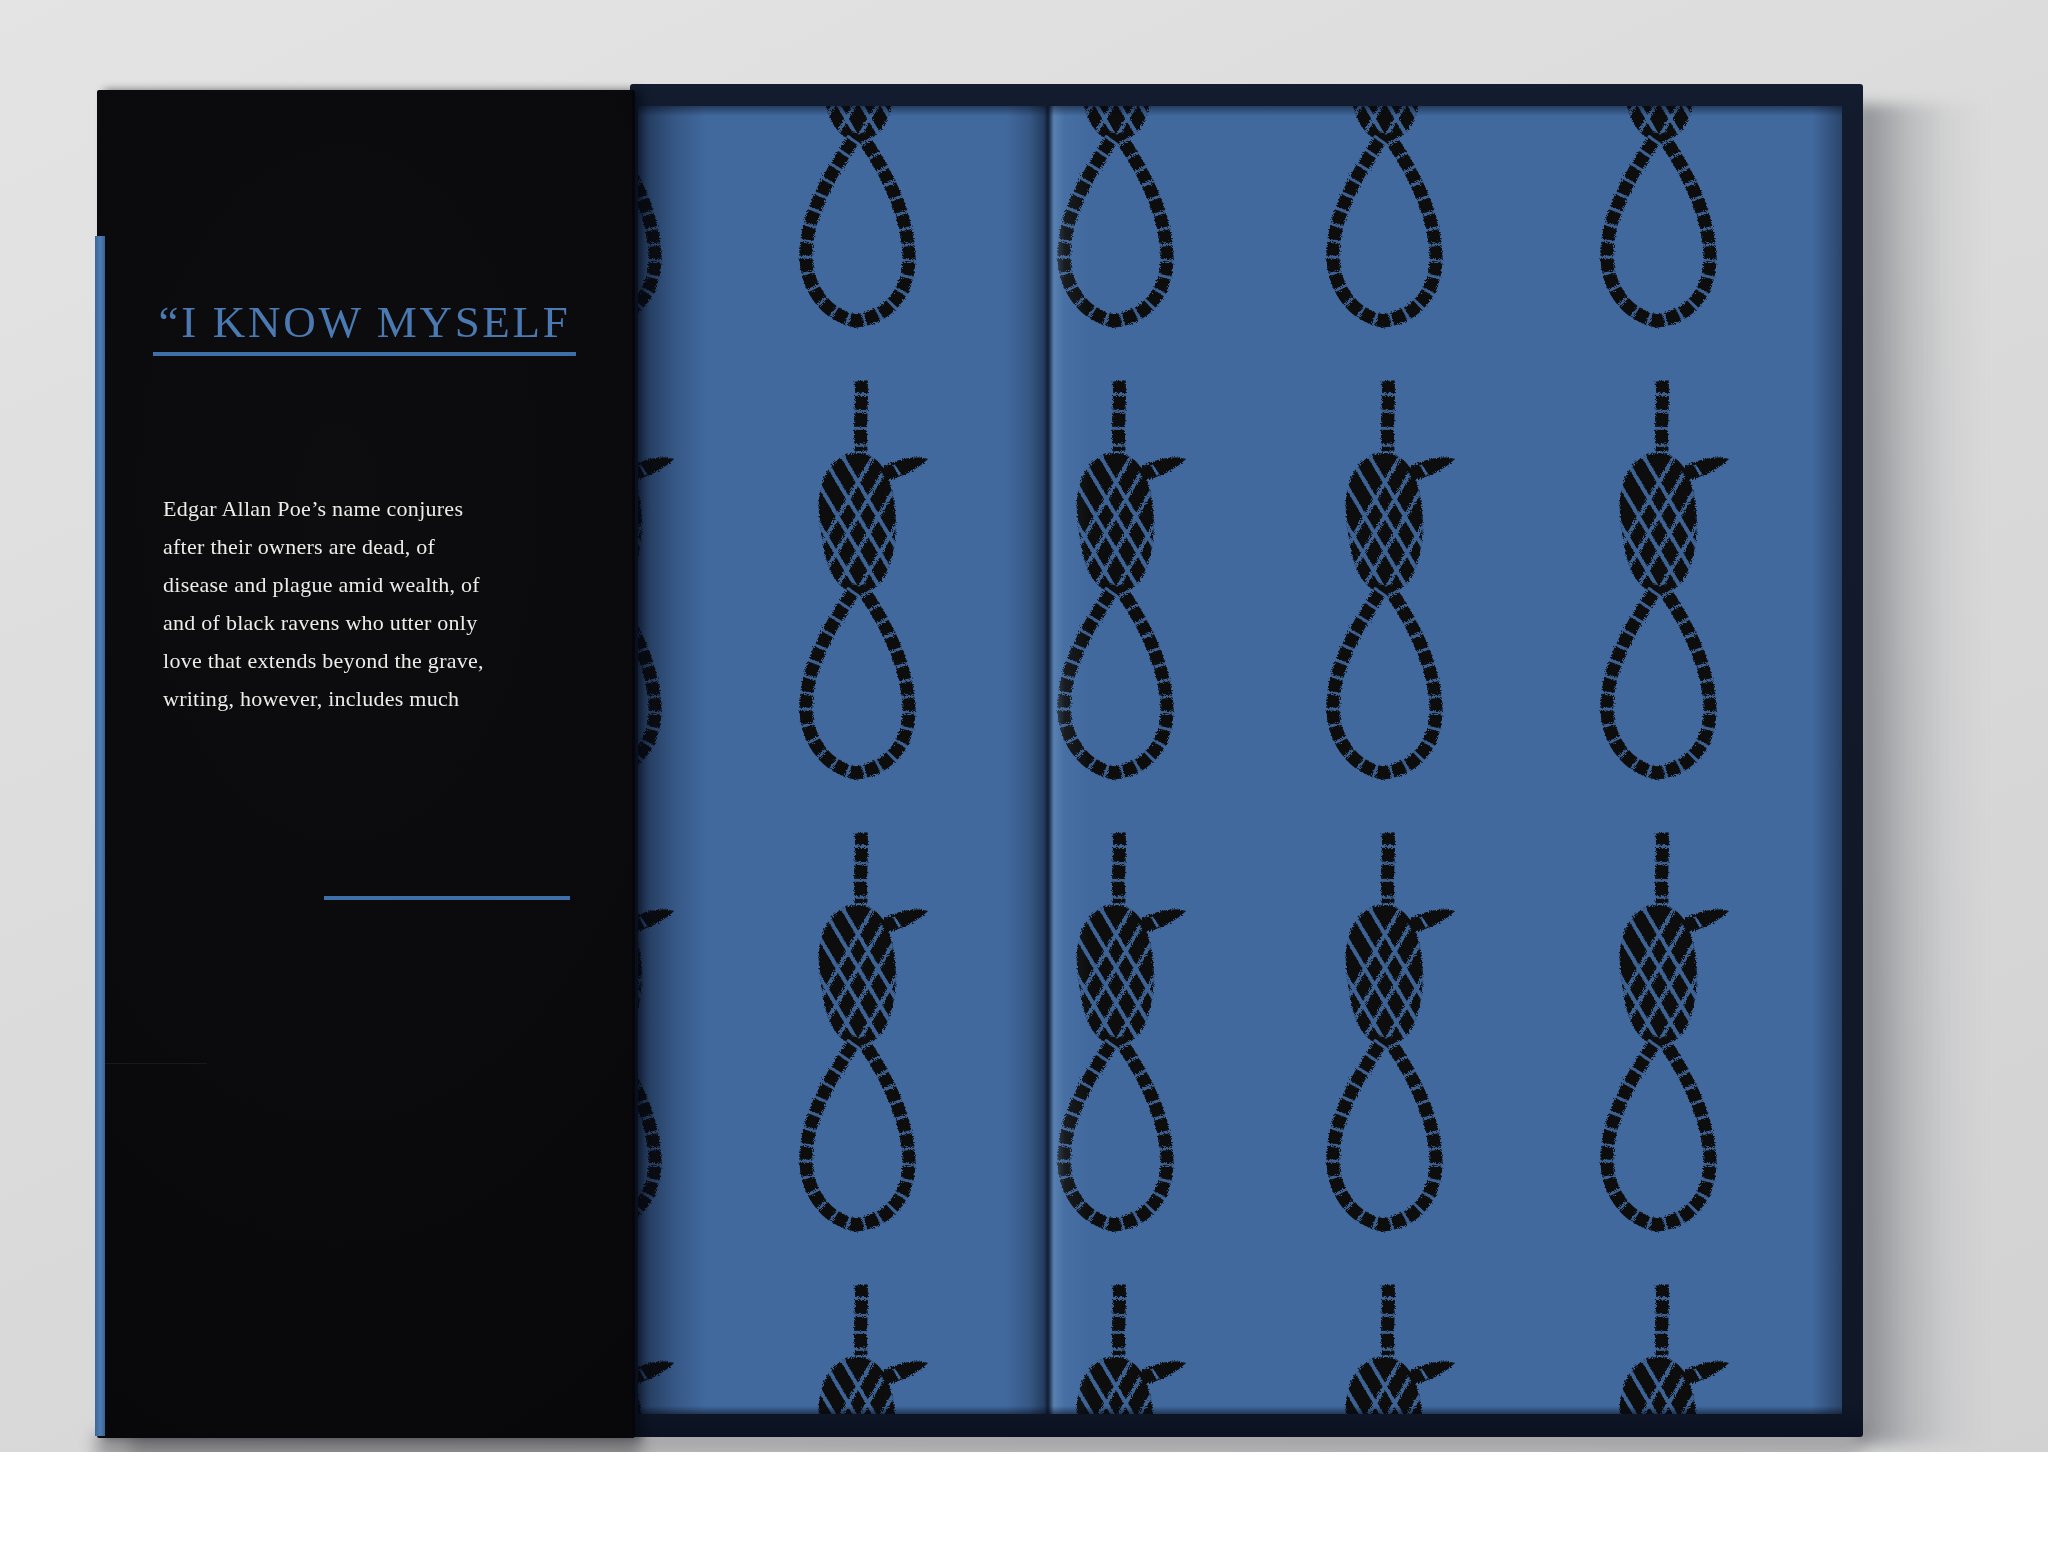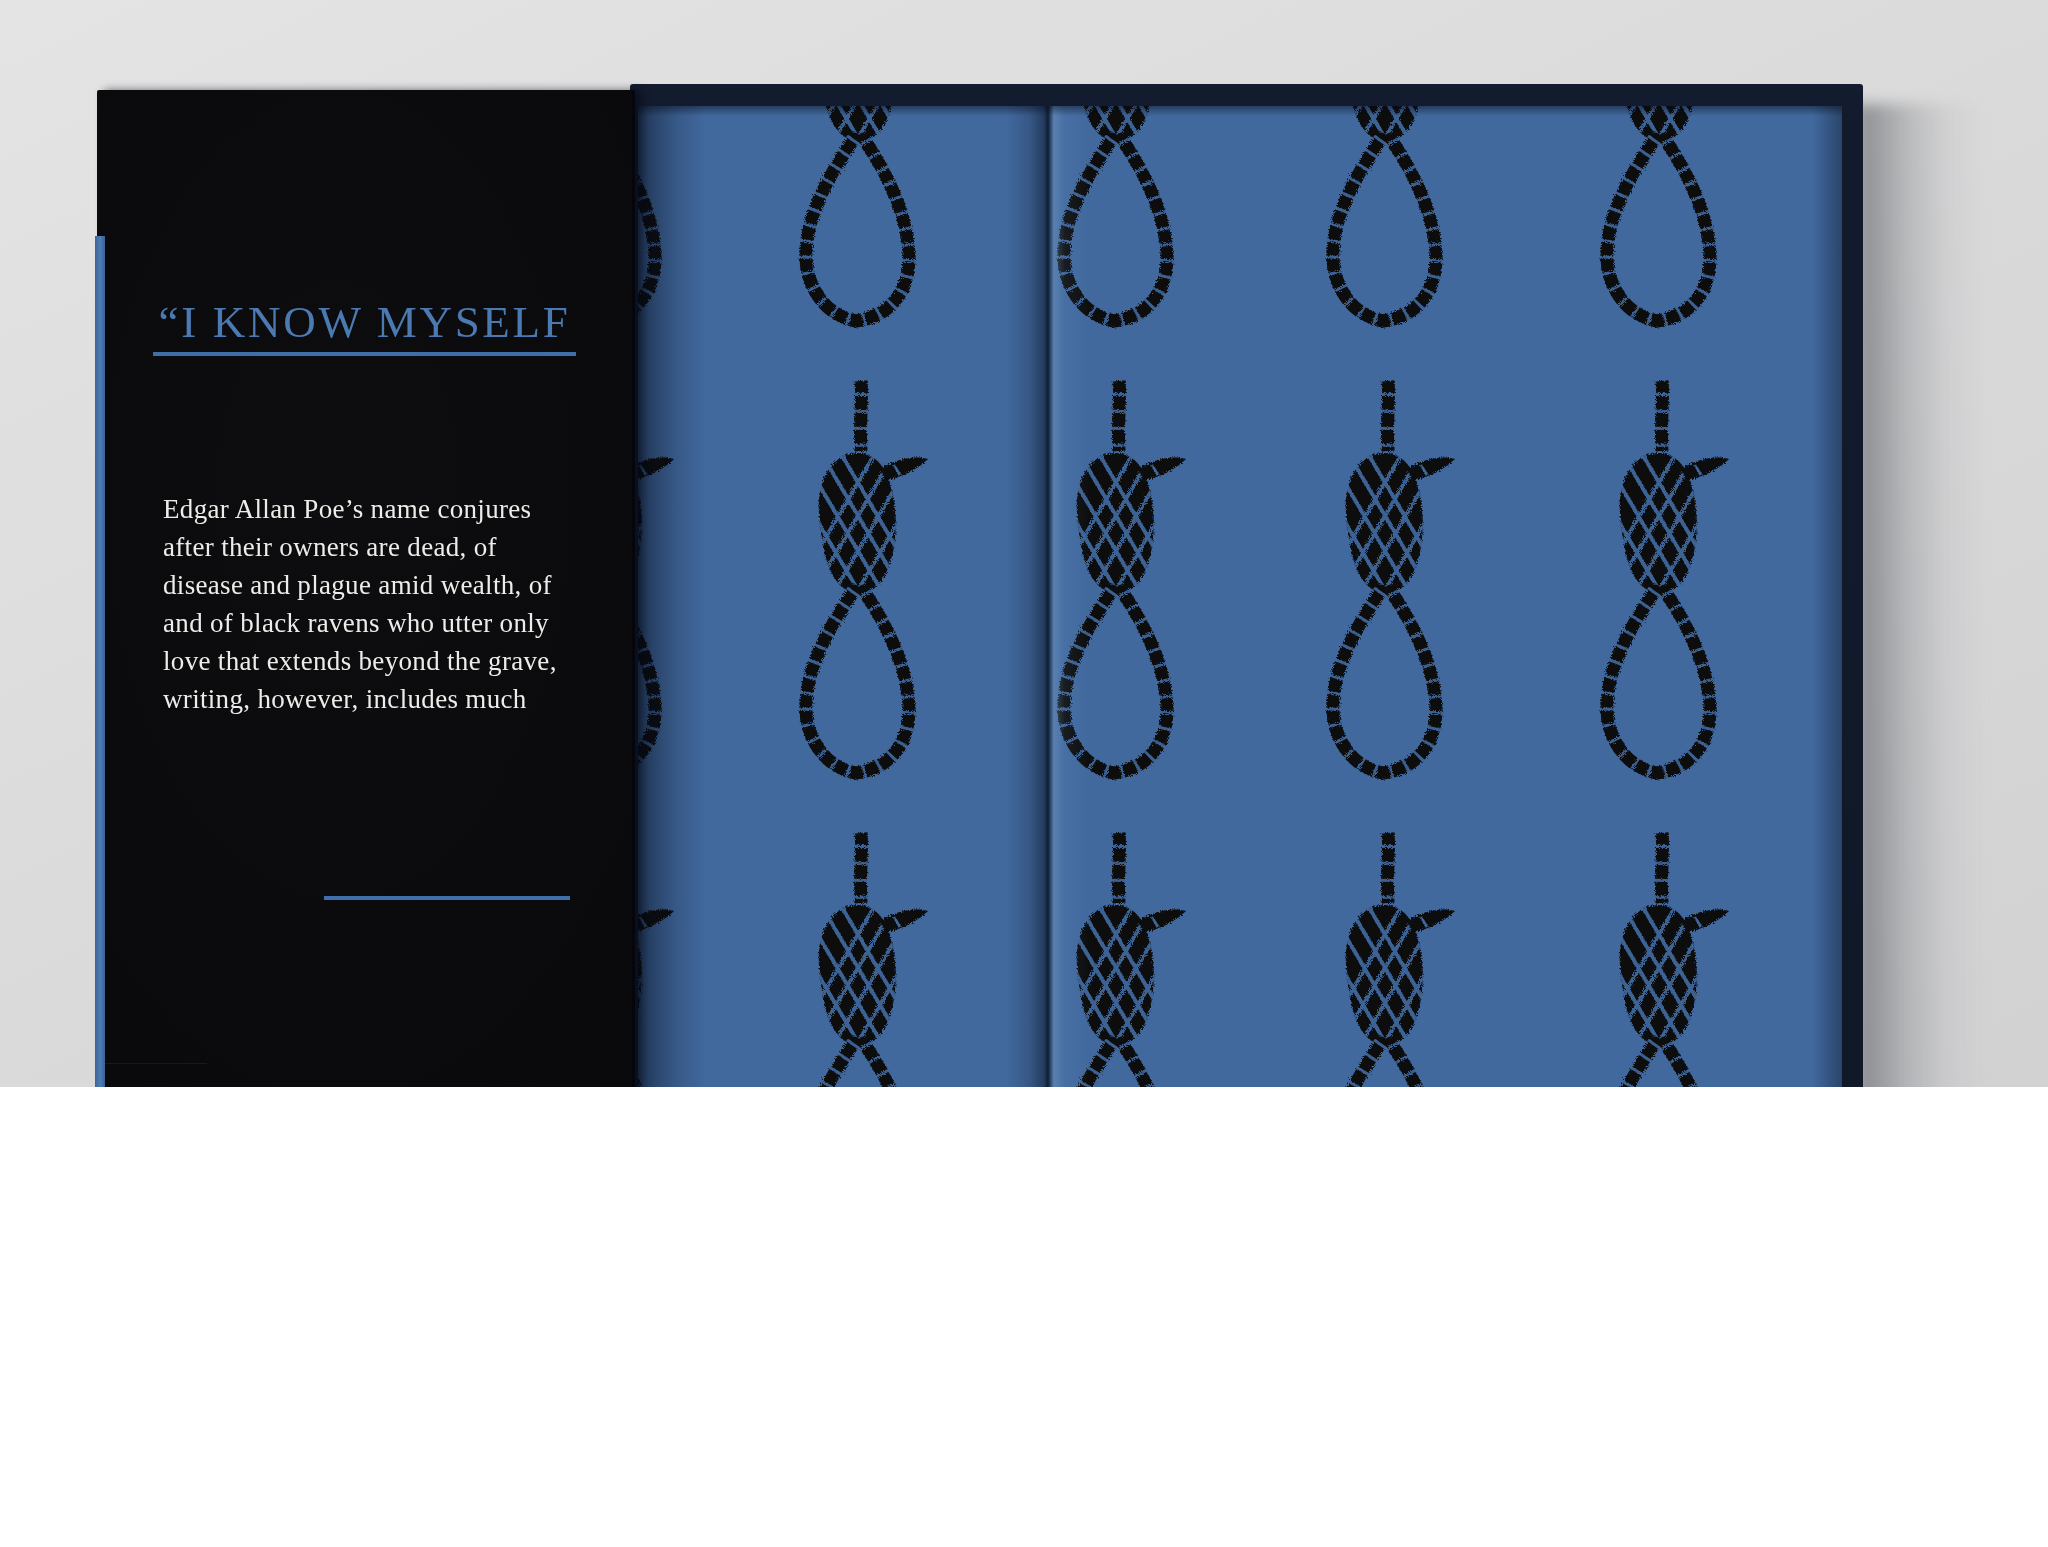--- a/index.html
+++ b/index.html
@@ -7,21 +7,21 @@
     --cover-navy:#121a2c;
     --flap-black:#0a0a0c;
     --title-blue:#4b79b1;
     --rule-blue:#3f6fa9;
     --body-white:#edece9;
     --rope-black:#0b0b0c;
   }
   *{margin:0;padding:0;box-sizing:border-box;}
   html,body{width:2048px;height:1547px;}
   body{font-family:"Liberation Serif",serif;overflow:hidden;}
-  #stage{position:relative;width:2048px;height:1087px;
+  #stage{position:relative;width:2048px;height:1452px;
     background:linear-gradient(155deg,#e4e4e4 0%,#dcdcdc 40%,#d6d6d7 75%,#d2d2d3 100%);
     overflow:hidden;padding-left:20px;}
 
   
   .shadow-right{position:absolute;left:1856px;top:104px;width:128px;height:1340px;
     background:linear-gradient(90deg,rgba(70,73,80,.55) 0%,rgba(110,113,119,.30) 40%,rgba(140,142,148,.12) 70%,rgba(0,0,0,0) 100%);
     filter:blur(7px);}
   .shadow-bottom{position:absolute;left:130px;top:1428px;width:1730px;height:62px;
     background:linear-gradient(180deg,rgba(42,42,48,.40) 0%,rgba(60,60,66,.18) 45%,rgba(0,0,0,0) 100%);
     filter:blur(9px);}
@@ -60,21 +60,21 @@
   .flap-strip{position:absolute;left:95px;top:236px;width:10px;height:1200px;
     background:linear-gradient(90deg,#3c6699,#4d7cb4 55%,#3a6193);z-index:31;}
 
   .flap-title{position:absolute;left:0;top:210px;width:100%;text-align:center;
     color:var(--title-blue);font-size:45px;letter-spacing:.06em;line-height:1.0;
     font-family:"Liberation Serif",serif;z-index:32;}
   .flap-title .tline{display:inline-block;border-bottom:4px solid var(--rule-blue);
     padding:0 6px 7px 6px;}
 
   .flap-par{position:absolute;left:66px;top:400px;z-index:32;}
-  .flap-par .pline{font-size:27px;line-height:38px;color:var(--body-white);
+  .flap-par .pline{font-size:22px;line-height:38px;color:var(--body-white);
     letter-spacing:.012em;white-space:nowrap;font-family:"Liberation Serif",serif;}
 
   .divider-rule{position:absolute;left:227px;top:806px;width:246px;height:4px;
     background:var(--rule-blue);z-index:32;}
 </style>
 </head>
 <body>
 
 <div id="stage">
 

